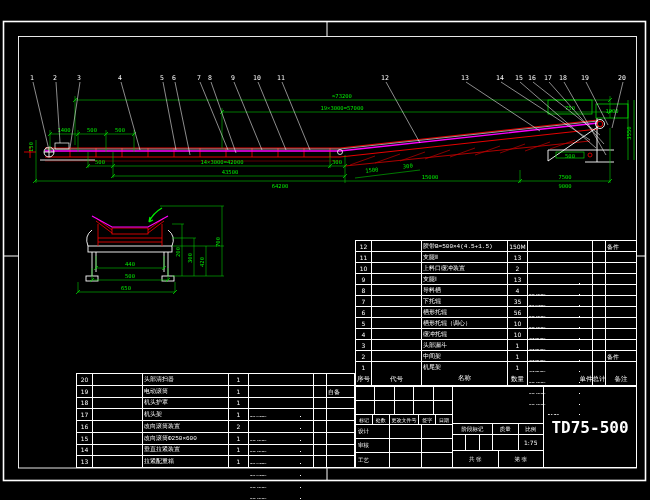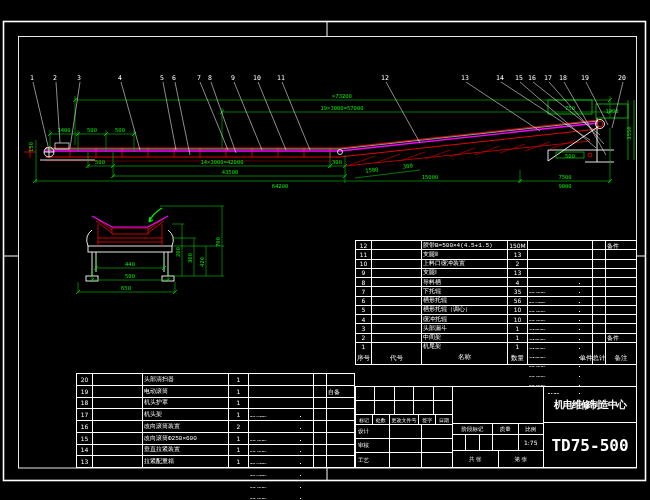--- a/index.html
+++ b/index.html
@@ -207,21 +207,21 @@
       <text class="g" x="192" y="258" transform="rotate(-90 192 258)">300</text>
       <text class="g" x="204" y="262" transform="rotate(-90 204 262)">420</text>
       <text class="g" x="220" y="242" transform="rotate(-90 220 242)">700</text>
       <text class="g" x="130" y="266">440</text>
       <text class="g" x="130" y="278">500</text>
       <text class="g" x="126" y="290">650</text>
     </g>
   </g>
 </svg>
 
-  <div class="bom" style="left:355px;top:240px;width:282px;height:125px;">
+  <div class="bom" style="left:355px;top:240px;width:282px;height:146px;">
     <div style="display:flex;flex-direction:column;flex:1;min-height:0;">
 
         <div class="brow">
           <div class="bc c0">12</div>
           <div class="bc c1"></div>
           <div class="bc c2">胶带B=500×4(4.5+1.5)</div>
           <div class="bc c3">150M</div>
           <div class="bc c4"></div>
           <div class="bc c5"></div>
           <div class="bc c6"></div>
@@ -508,18 +508,17 @@
           </div>
         <div class="mass"></div>
         <div class="scale">1:75</div>
       </div>
       <div class="tb-sheet">
         <div>共 张</div>
         <div>第 张</div>
       </div>
     </div>
     <div class="tb-right">
-      <div class="tb-company">机电维修制造中心</div>
       <div class="tb-dwgno">TD75-500</div>
     </div>
   </div>
 
 </div>
 
 </body></html>

